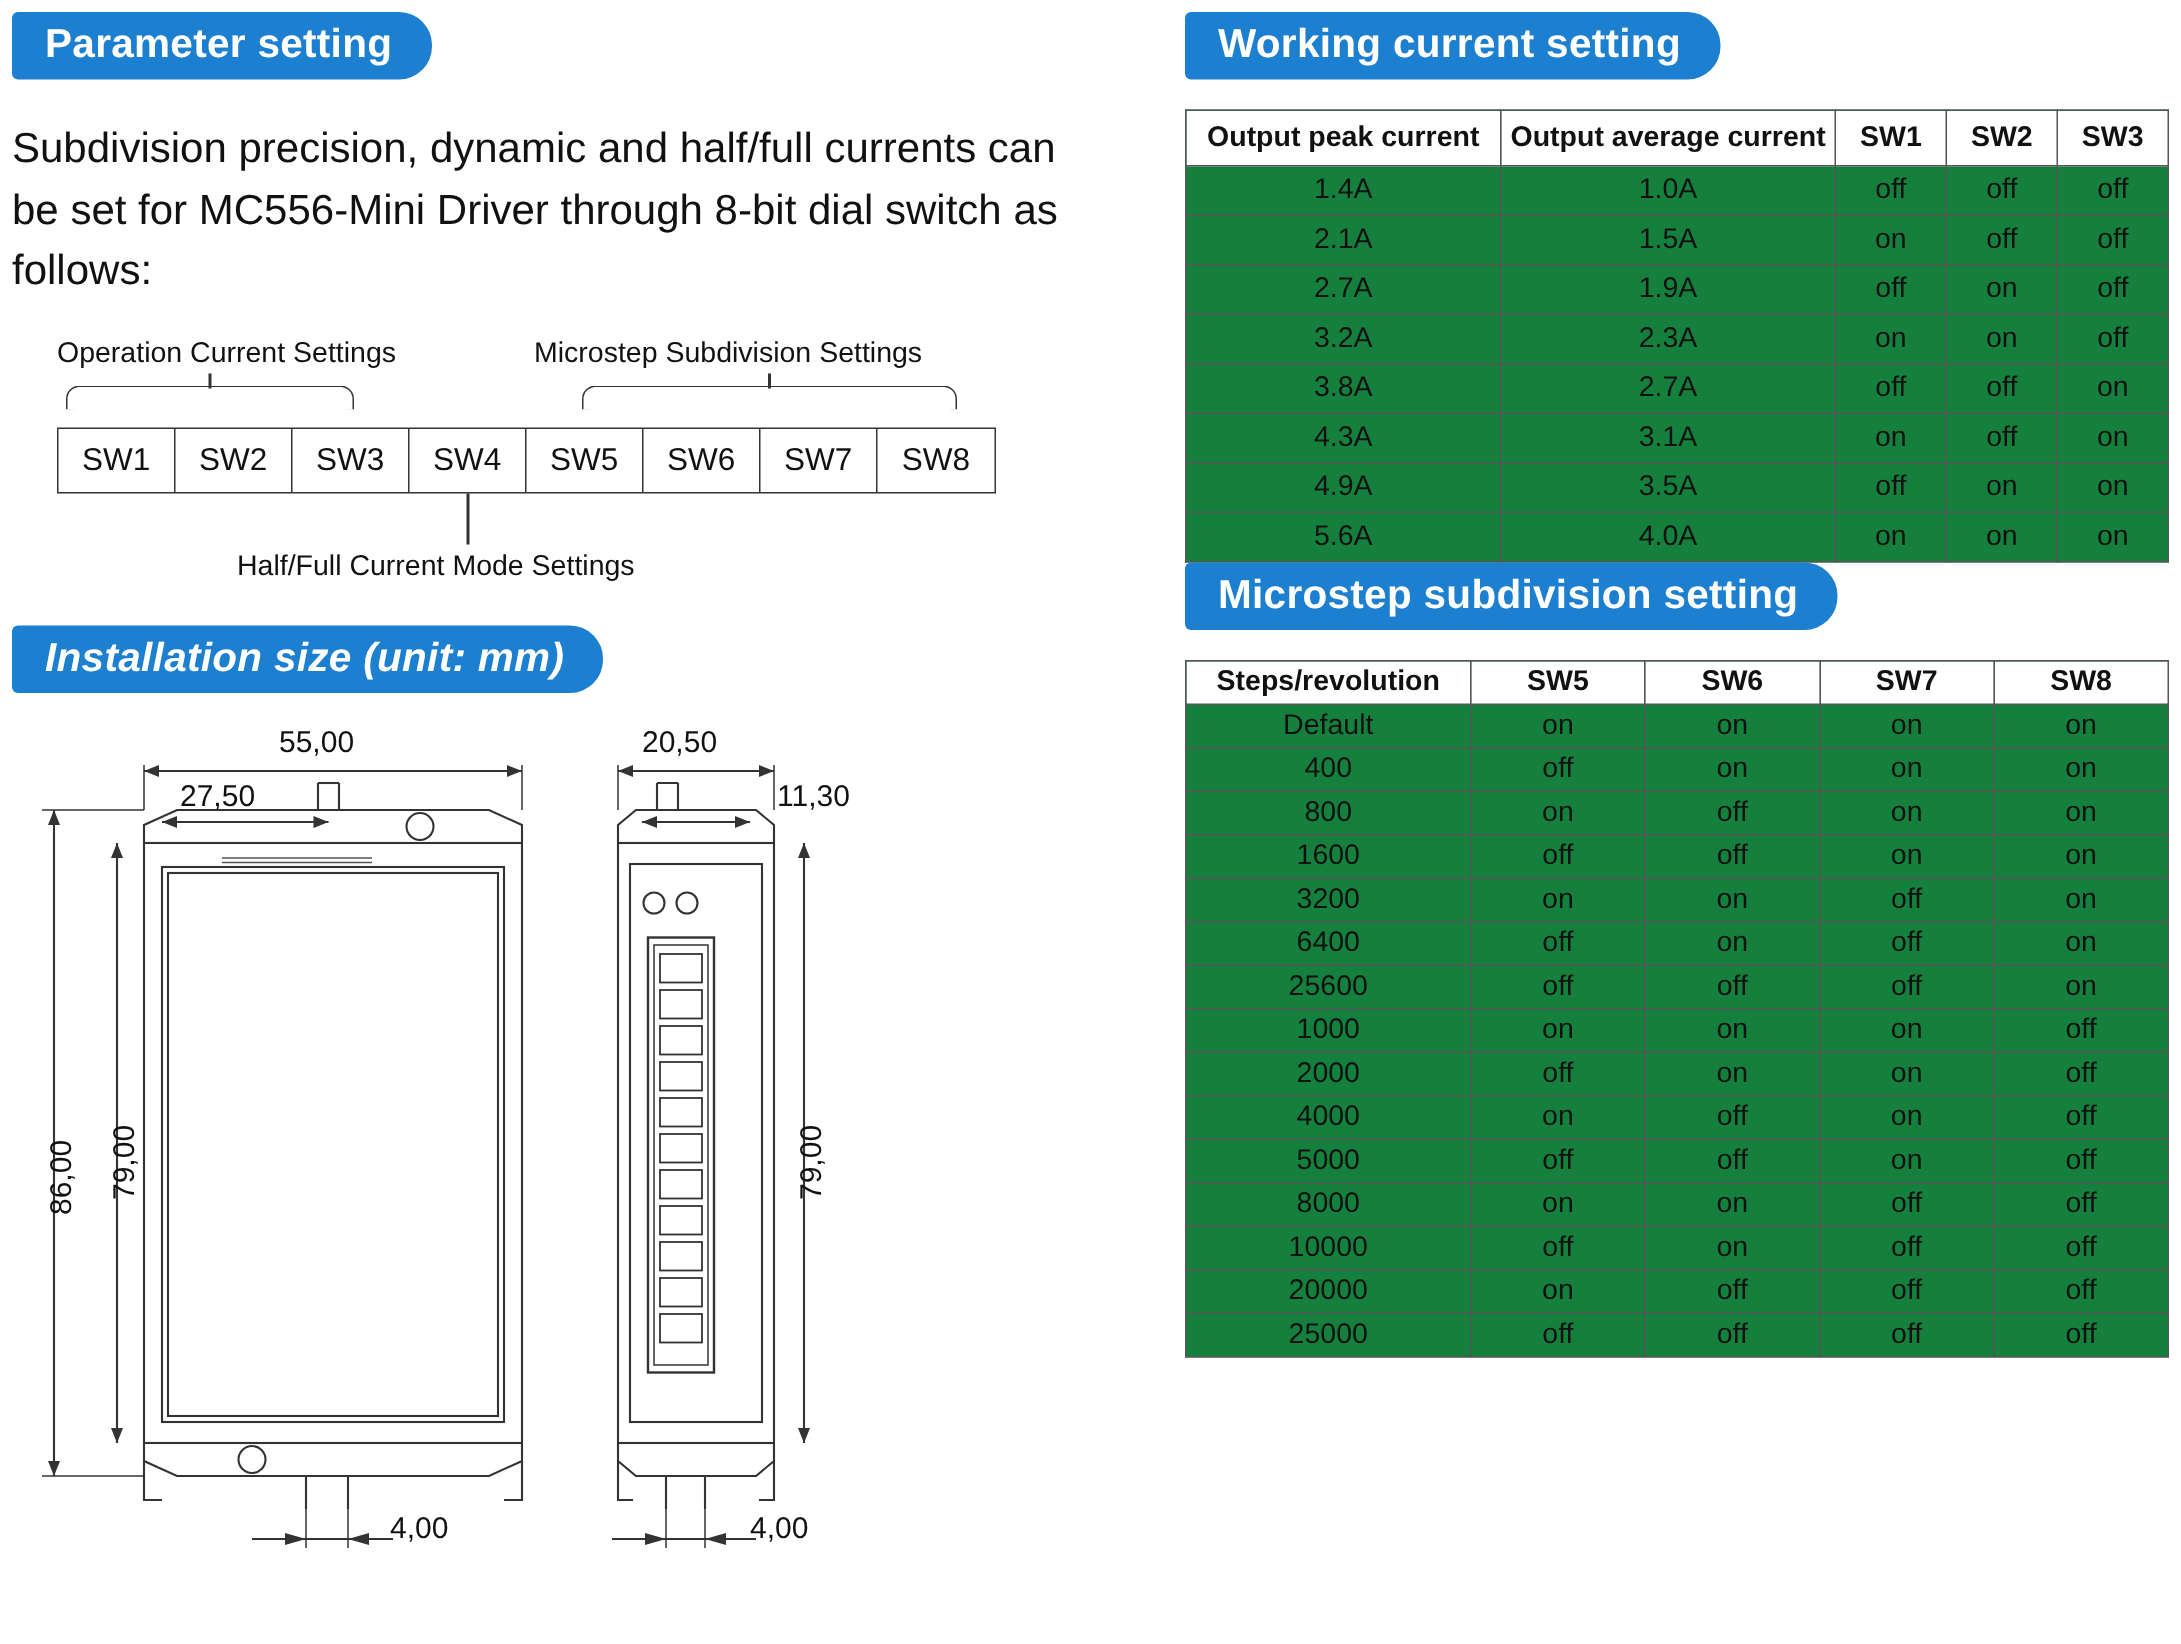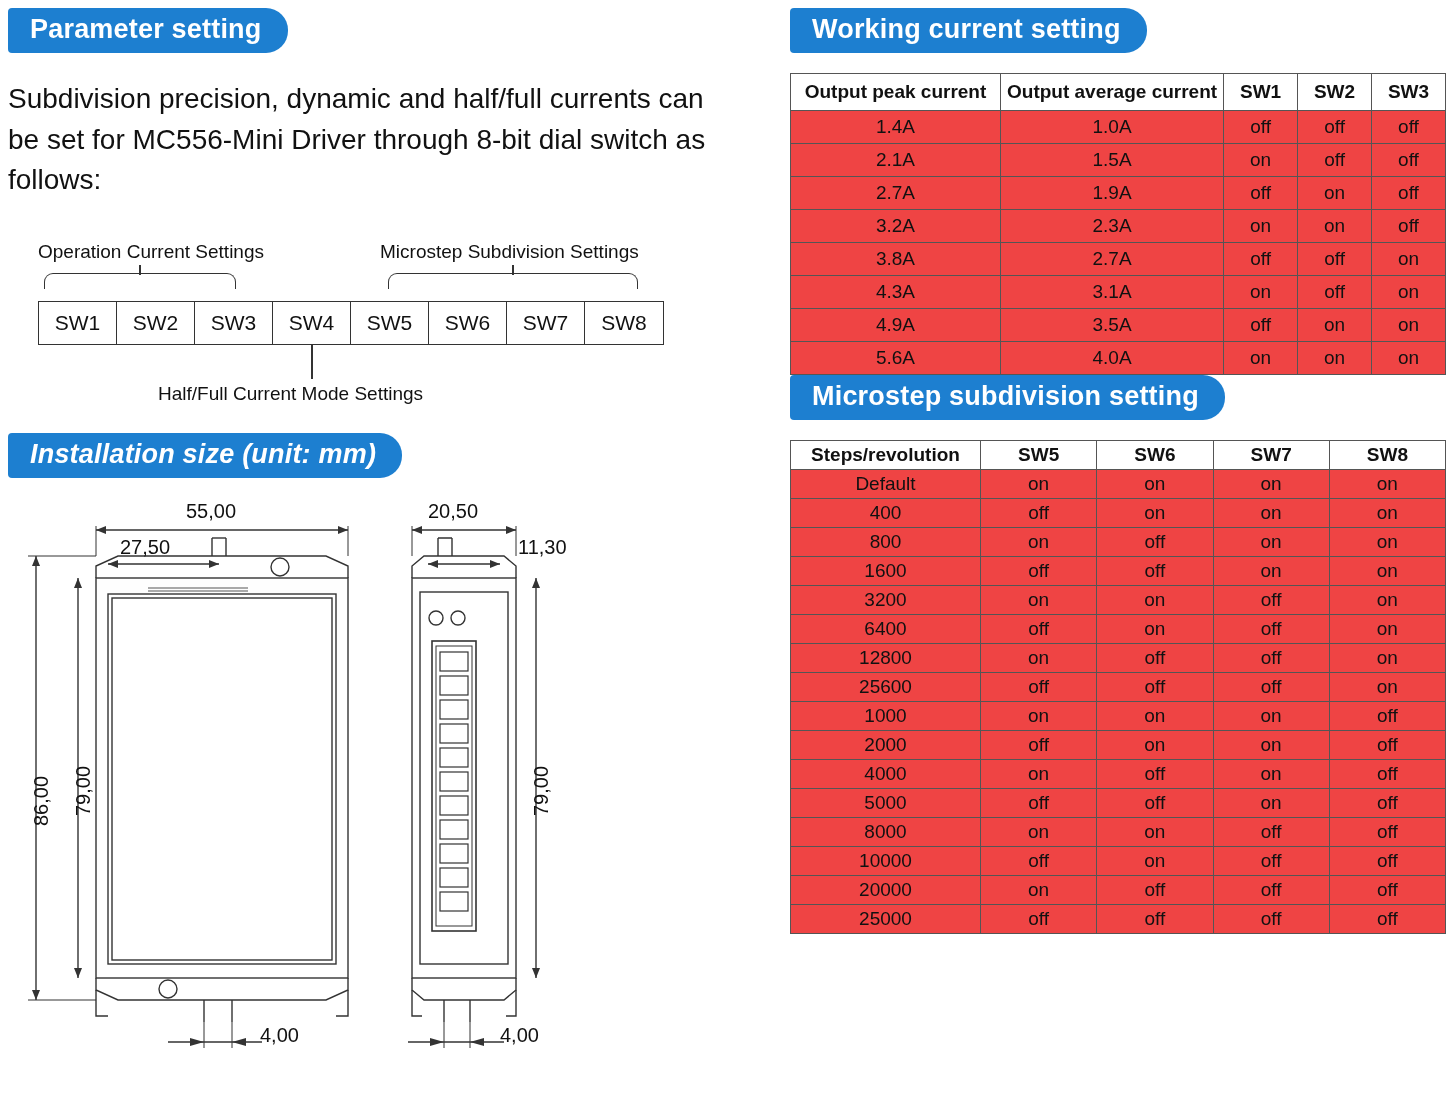--- a/index.html
+++ b/index.html
@@ -44,32 +44,32 @@
   .intro {
     margin-top: 26px;
     font-size: 28px;
     line-height: 1.45;
     color: #111;
     max-width: 720px;
   }
   
   .sw-diagram {
     position: relative;
-    margin-top: 40px;
+    margin-top: 24px;
     width: 660px;
     height: 180px;
   }
   .sw-label {
     position: absolute;
     font-size: 19px;
     color: #111;
     white-space: nowrap;
   }
   .sw-label.op { left: 30px; top: 0px; }
-  .sw-label.micro { left: 372px; top: 0px; }
+  .sw-label.micro { left: 348px; top: 0px; }
   .sw-label.half { left: 150px; top: 142px; }
   .brace {
     position: absolute;
     height: 16px;
     border: 1.6px solid #333;
     border-bottom: none;
     border-top-left-radius: 9px;
     border-top-right-radius: 9px;
   }
   .brace.op { left: 36px; top: 32px; width: 192px; }
@@ -101,21 +101,21 @@
   .sw-pointer {
     position: absolute;
     left: 303px; top: 104px;
     width: 1.8px; height: 34px;
     background: #333;
   }
   
   table.data {
     border-collapse: collapse;
     width: 100%;
-    background: #ef4444;
+    background: #15803d;
     margin-top: 20px;
   }
   table.data th, table.data td {
     border: 1.4px solid #555;
     text-align: center;
     font-size: 19px;
     color: #111;
     padding: 5px 4px;
     white-space: nowrap;
   }
@@ -428,27 +428,20 @@
           <td>on</td>
         </tr>
         <tr>
           <td>6400</td>
           <td>off</td>
           <td>on</td>
           <td>off</td>
           <td>on</td>
         </tr>
         <tr>
-          <td>12800</td>
-          <td>on</td>
-          <td>off</td>
-          <td>off</td>
-          <td>on</td>
-        </tr>
-        <tr>
           <td>25600</td>
           <td>off</td>
           <td>off</td>
           <td>off</td>
           <td>on</td>
         </tr>
         <tr>
           <td>1000</td>
           <td>on</td>
           <td>on</td>

